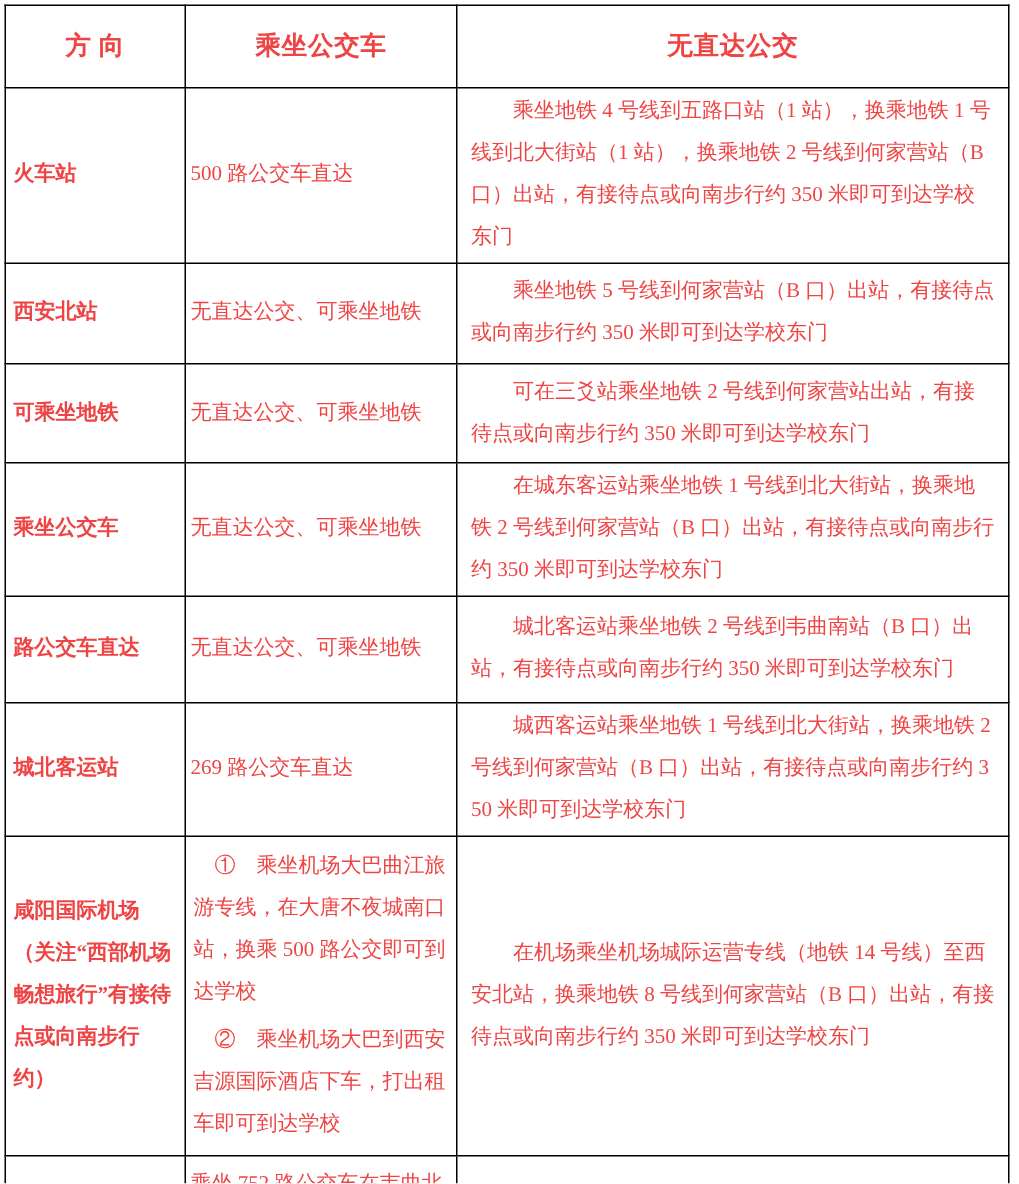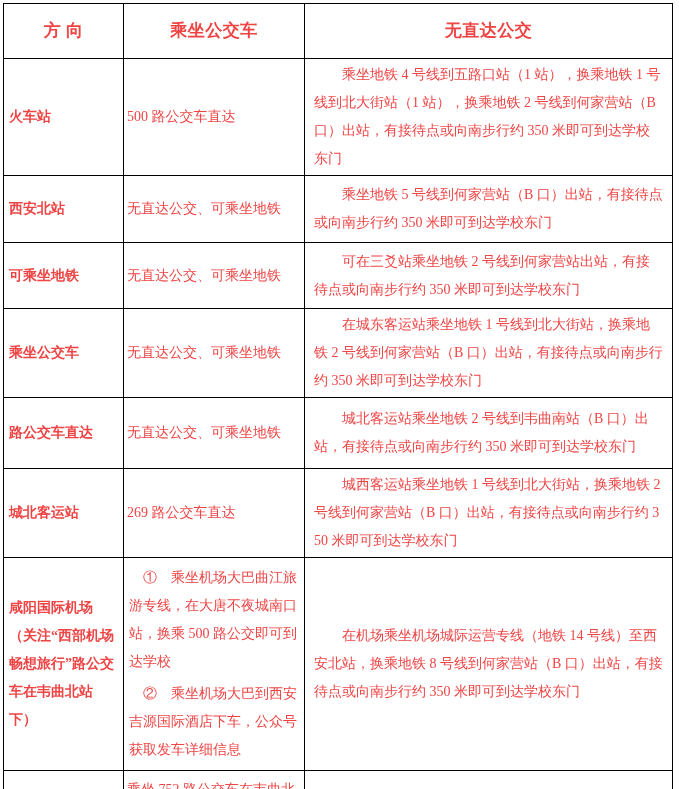--- a/index.html
+++ b/index.html
@@ -121,24 +121,24 @@
         <td class="direction">路公交车直达</td>
         <td class="bus">无直达公交、可乘坐地铁</td>
         <td class="subway para">城北客运站乘坐地铁 2 号线到韦曲南站（B 口）出站，有接待点或向南步行约 350 米即可到达学校东门</td>
       </tr>
       <tr class="h-r5">
         <td class="direction">城北客运站</td>
         <td class="bus">269 路公交车直达</td>
         <td class="subway para">城西客运站乘坐地铁 1 号线到北大街站，换乘地铁 2 号线到何家营站（B 口）出站，有接待点或向南步行约 350 米即可到达学校东门</td>
       </tr>
       <tr class="h-r6">
-        <td class="direction">咸阳国际机场（关注“西部机场畅想旅行”路公交车在韦曲北站下）</td>
+        <td class="direction">咸阳国际机场（关注“西部机场畅想旅行”有接待点或向南步行约）</td>
         <td class="bus options">
           <p>①　乘坐机场大巴曲江旅游专线，在大唐不夜城南口站，换乘 500 路公交即可到达学校</p>
-          <p>②　乘坐机场大巴到西安吉源国际酒店下车，公众号获取发车详细信息</p>
+          <p>②　乘坐机场大巴到西安吉源国际酒店下车，打出租车即可到达学校</p>
         </td>
         <td class="subway para">在机场乘坐机场城际运营专线（地铁 14 号线）至西安北站，换乘地铁 8 号线到何家营站（B 口）出站，有接待点或向南步行约 350 米即可到达学校东门</td>
       </tr>
       <tr class="h-r7">
         <td class="direction">火车南站</td>
         <td class="bus">乘坐 752 路公交车在韦曲北站下，换乘 323、 500、776、 740 路公交即可到达学校</td>
         <td class="subway center">暂未开通地铁</td>
       </tr>
     </tbody>
   </table>

